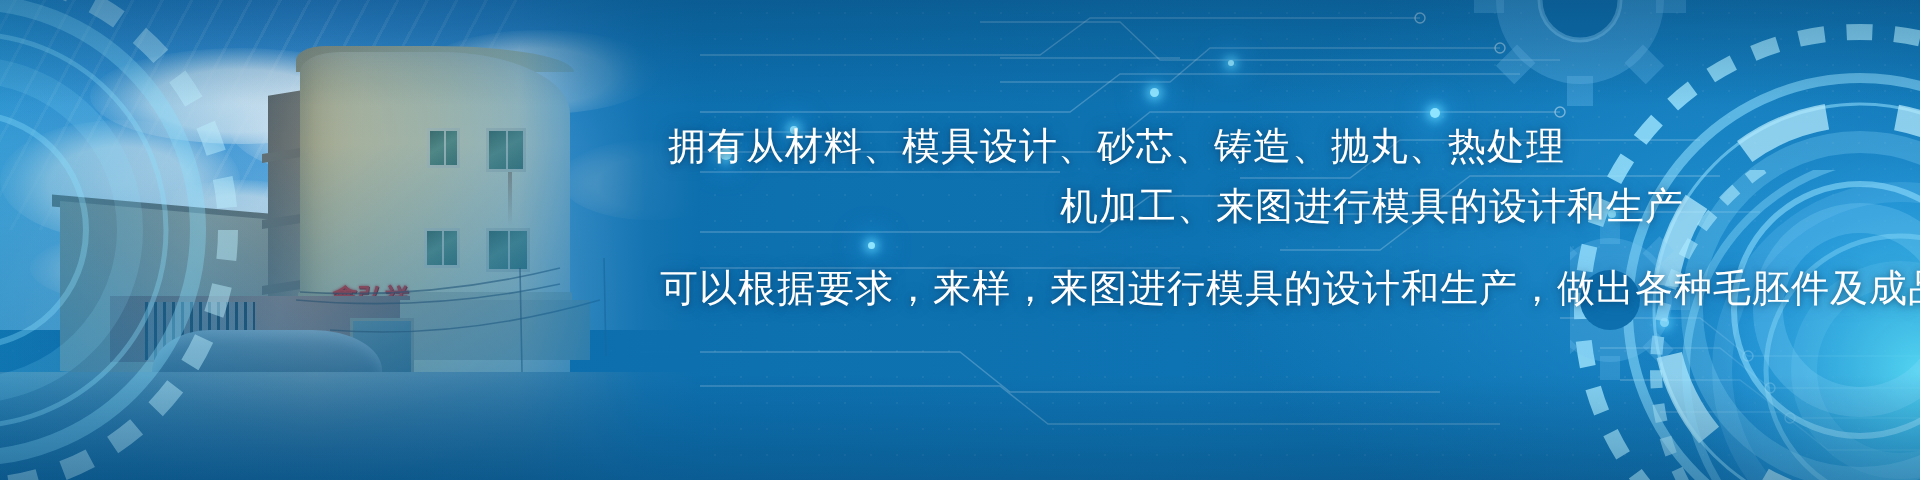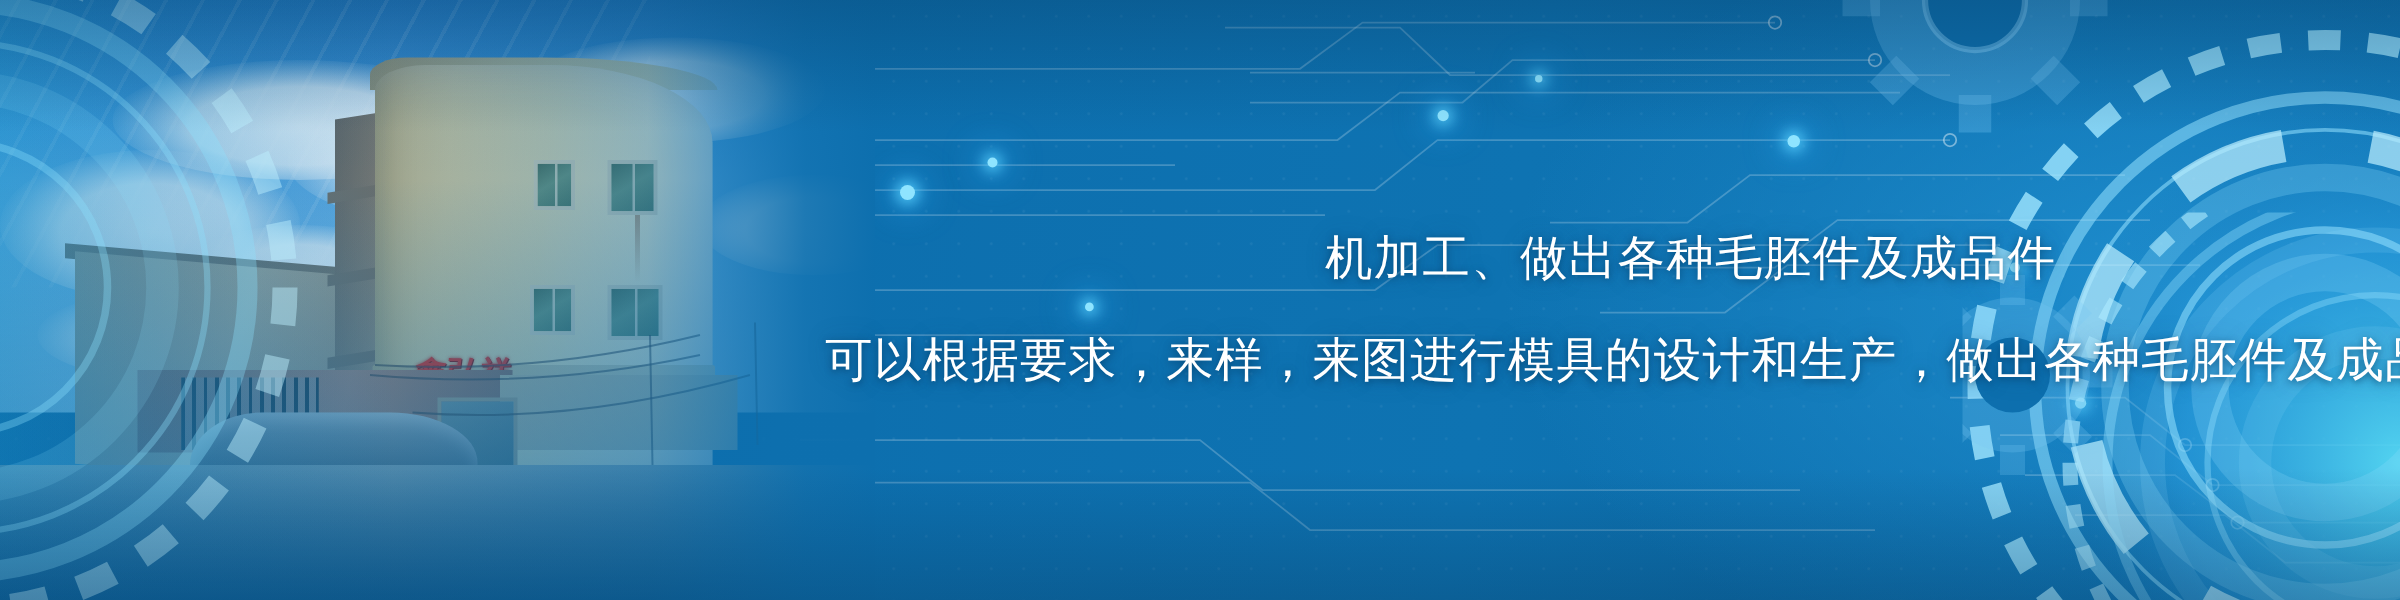--- a/index.html
+++ b/index.html
@@ -443,17 +443,18 @@
             <circle cx="200" cy="270" r="258"></circle>
           </g>
         </svg>
       </div>
     </div>
   </div>
 
   <div class="bg-vignette"></div>
 
   <div class="copy">
-    <div class="line line-2">机加工、做出各种毛胚件及成品件</div>
+    <div class="line line-1">拥有从材料、模具设计、砂芯、铸造、抛丸、热处理</div>
+    <div class="line line-2">机加工、来图进行模具的设计和生产</div>
     <div class="line line-3">可以根据要求，来样，来图进行模具的设计和生产，做出各种毛胚件及成品件</div>
   </div>
 
 </div>
 
 </body></html>

